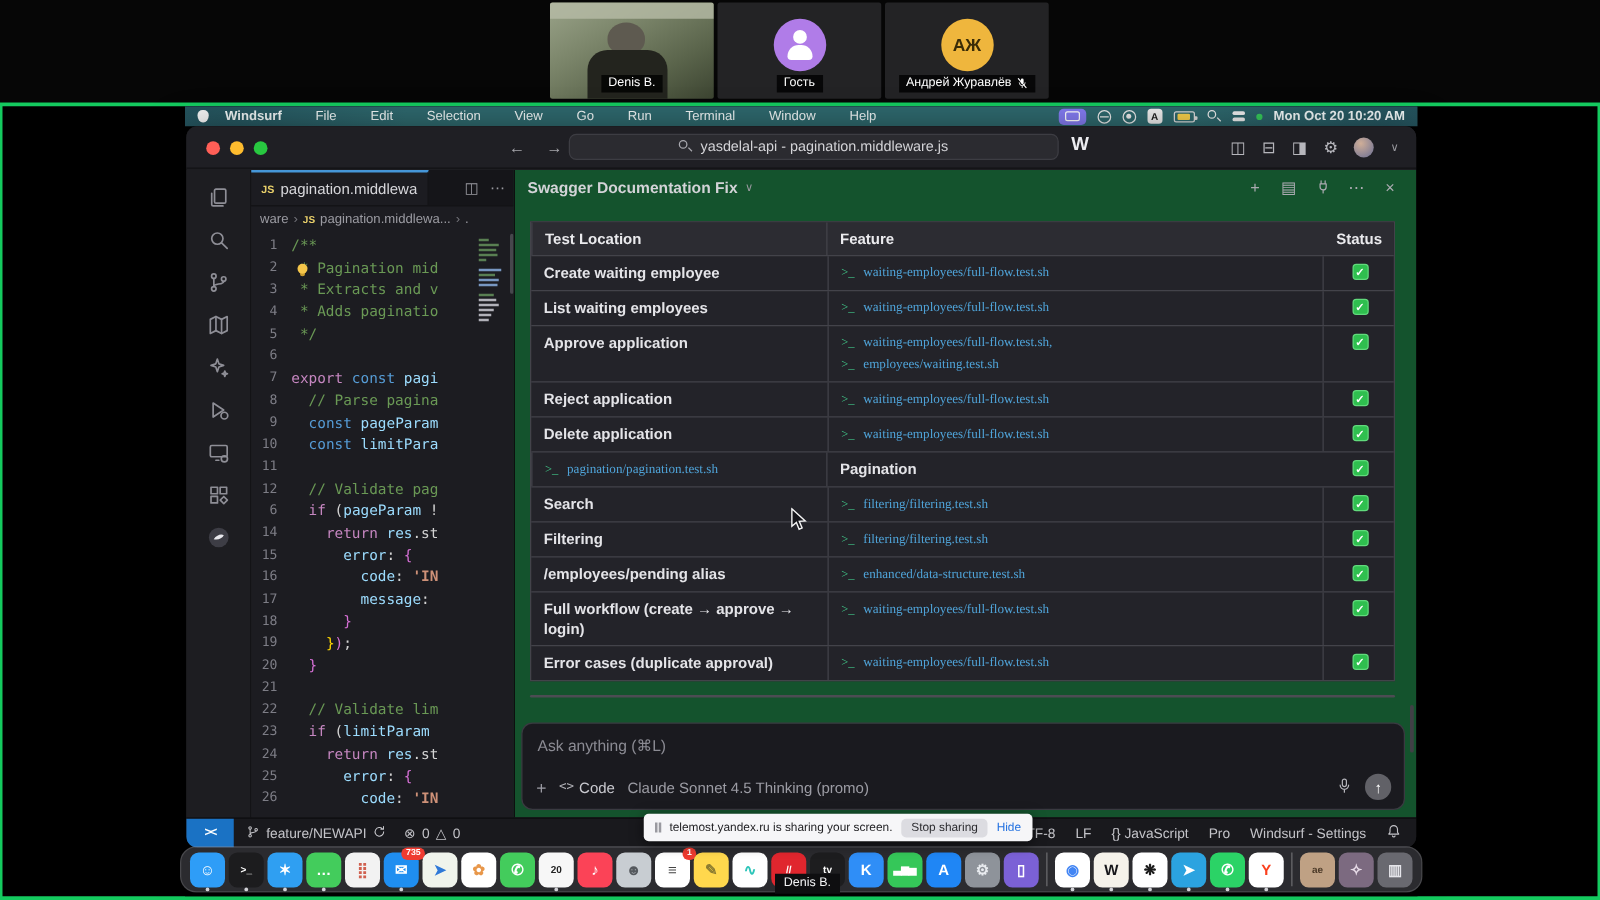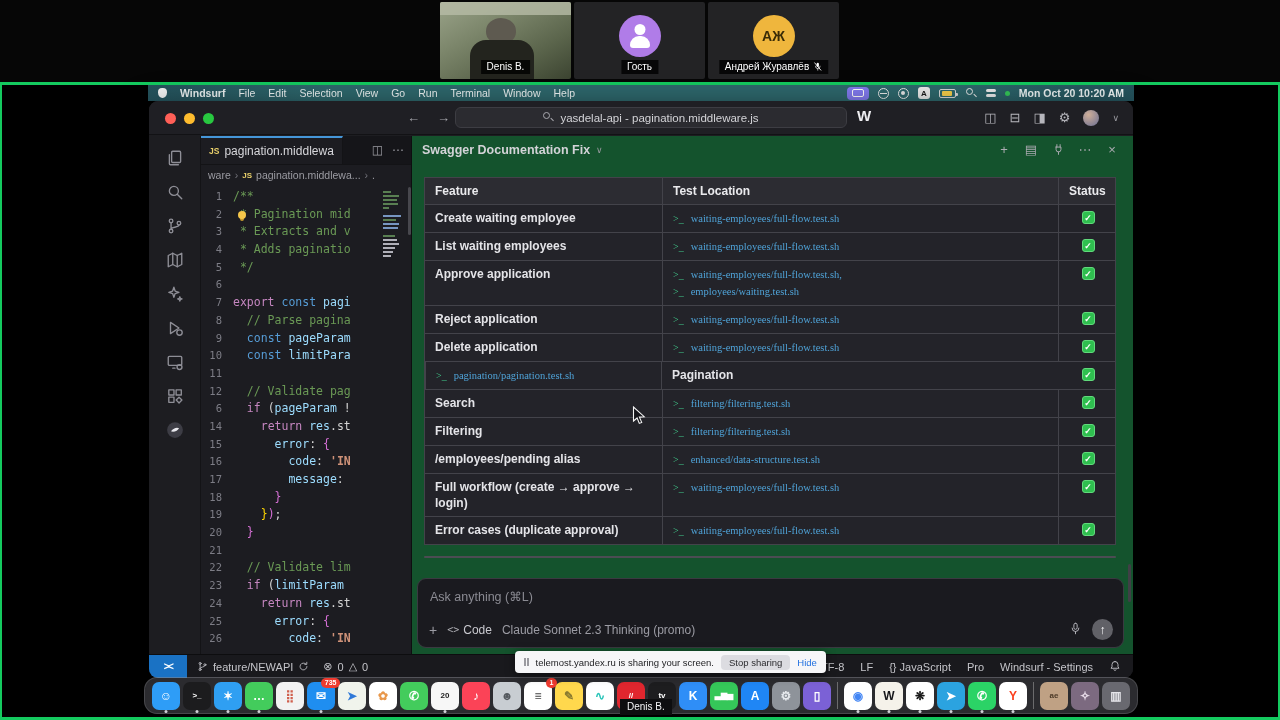--- a/index.html
+++ b/index.html
@@ -27,21 +27,21 @@
   
   .frame { position:absolute; left:0; top:82px; width:1280px; height:638px; background:#000;
     border:3px solid #14ca5f; border-left-width:2px; border-right-width:2px; }
   .screen { position:absolute; left:146px; top:0; width:986px; height:632px; background:#010101; }
 
   
   .menubar { position:absolute; left:0; top:0; width:986px; height:16px;
     background:linear-gradient(90deg,#24525c,#2e686d 18%,#2e686d 82%,#24525c);
     display:flex; align-items:center; padding:0 10px; gap:13px; font-size:10.5px; color:#eef4f4; }
   .apple-logo { width:9px; height:10px; background:#f2f2f2; border-radius:45% 45% 48% 48% / 40% 40% 56% 56%; }
-  .mb-items { display:flex; gap:13px; }
+  .mb-items { display:flex; gap:27px; }
   .mb-item { cursor:default; }
   .mb-item.app { font-weight:700; }
   .mb-right { margin-left:auto; display:flex; align-items:center; gap:9px; }
   .mb-right .clock { font-weight:600; }
   .mbi { position:relative; display:inline-flex; align-items:center; justify-content:center; }
   .mbi-pill { width:22px; height:13px; border-radius:4px; background:#837bf0; }
   .mbi-pill i { width:12px; height:8px; border:1.2px solid #fff; border-radius:2px; }
   .mbi-globe { width:11px; height:11px; border:1.2px solid #e9e9e9; border-radius:50%; }
   .mbi-globe i { position:absolute; left:1px; right:1px; top:4.5px; height:1px; background:#e9e9e9; }
   .mbi-acct { width:11px; height:11px; border:1.2px solid #e9e9e9; border-radius:50%; }
@@ -490,22 +490,22 @@
                   <svg viewBox="0 0 16 16" fill="none" stroke="currentColor" stroke-width="1.2" stroke-linecap="round" stroke-linejoin="round">
                     <path d="M6 2v3M10 2v3M5 5h6v3a3 3 0 0 1-6 0V5zM8 11v3"></path>
                   </svg>
                 </span>
                 <span class="ic">⋯</span>
                 <span class="ic">×</span>
               </div>
           </div>
           <div class="ctable">
               <div class="trow head">
+                <div class="cell loc-h" style="border-left: 1px solid rgb(67, 67, 74); border-right: 1px solid rgb(67, 67, 74); font-family: &quot;Liberation Sans&quot;, sans-serif;">Test Location</div>
                 <div class="cell">Feature</div>
-                <div class="cell loc-h" style="border-left: 1px solid rgb(67, 67, 74); border-right: 1px solid rgb(67, 67, 74); font-family: &quot;Liberation Sans&quot;, sans-serif;">Test Location</div>
                 <div class="cell">Status</div>
               </div>
               <div class="trow">
                 <div class="cell feat">Create waiting employee</div>
                 <div class="cell loc">
                   <div><span class="prompt">&gt;_</span><span>waiting-employees/full-flow.test.sh</span></div>
                 </div>
                 <div class="cell stat">
                   <span class="check">✓</span>
                 </div>
@@ -605,21 +605,21 @@
           <div class="panel-hr"></div>
           <div class="pthumb"></div>
           <div class="inputbox">
             <div class="ph">Ask anything (⌘L)</div>
             <div class="ib-row">
               <span class="ib-plus">+</span>
               <span class="ib-mode">
                 <span class="brk">&lt;&gt;</span>
                 <span>Code</span>
               </span>
-              <span>Claude Sonnet 2.3 Thinking (promo)</span>
+              <span>Claude Sonnet 4.5 Thinking (promo)</span>
               <span class="ib-right">
                 <span class="ib-mic"><svg viewBox="0 0 16 16" fill="none" stroke="currentColor" stroke-width="1.2" stroke-linecap="round" stroke-linejoin="round">
                       <rect x="6" y="1.5" width="4" height="7.5" rx="2"></rect>
                       <path d="M3.8 7.5a4.2 4.2 0 0 0 8.4 0M8 12v2.5"></path>
                     </svg></span>
                 <span class="ib-send">↑</span>
               </span>
             </div>
           </div>
         </div>

